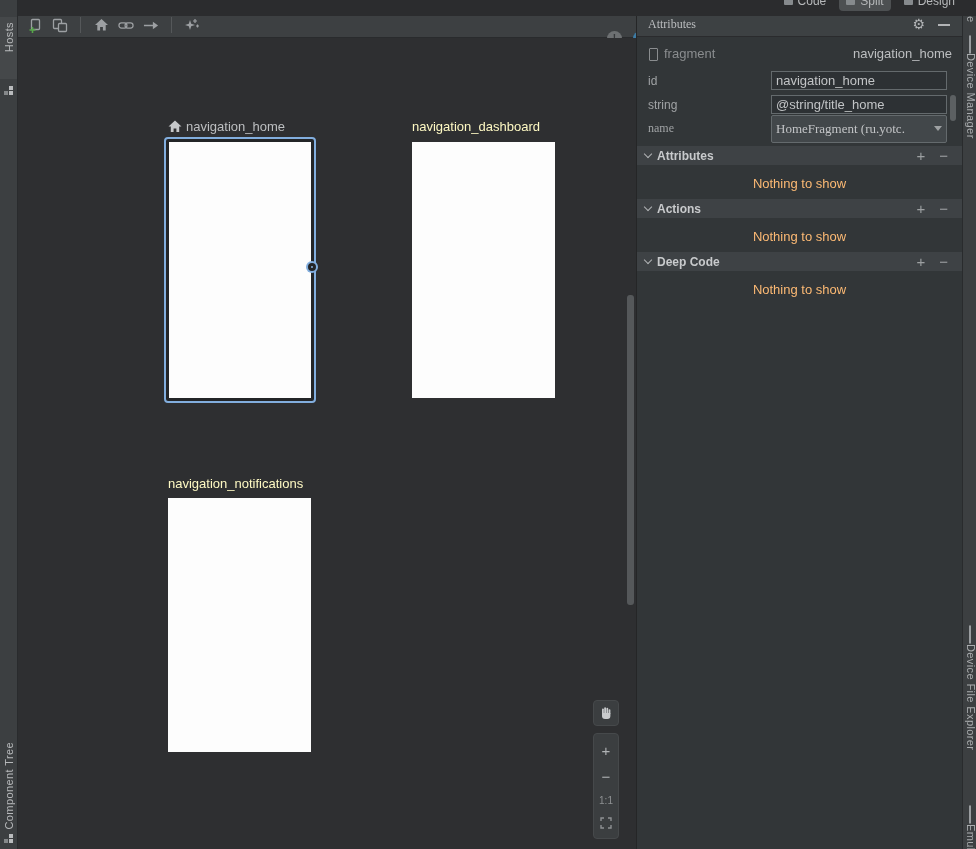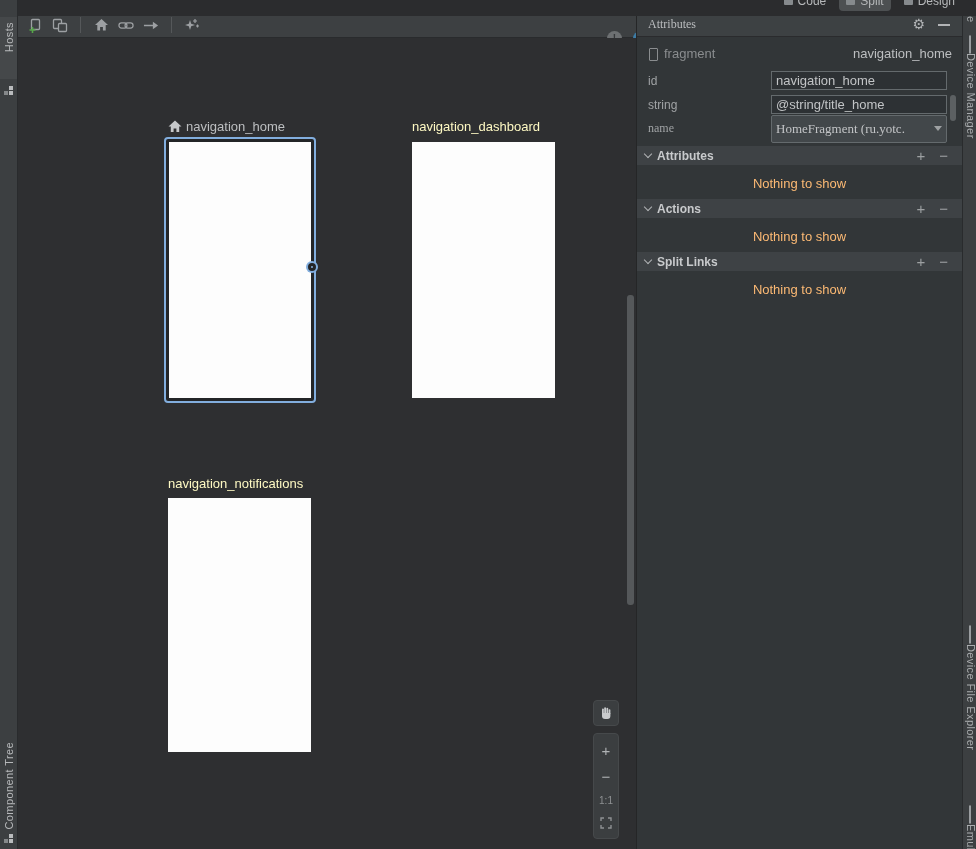--- a/index.html
+++ b/index.html
@@ -255,21 +255,21 @@
       <span class="sec-title">Actions</span>
       <span class="sec-btns">
         <span class="sec-btn">+</span>
         <span class="sec-btn">−</span>
       </span>
     </div>
     <div class="sec-empty" style="top:216px;">Nothing to show</div>
 
     <div class="sec-head" style="top:239px;">
       <span class="chev"></span>
-      <span class="sec-title">Split Links</span>
+      <span class="sec-title">Deep Code</span>
       <span class="sec-btns">
         <span class="sec-btn">+</span>
         <span class="sec-btn">−</span>
       </span>
     </div>
     <div class="sec-empty" style="top:269px;">Nothing to show</div>
   </div>
 
   <div class="abs" id="left-dock">
     <div class="abs dock-hl"></div>

